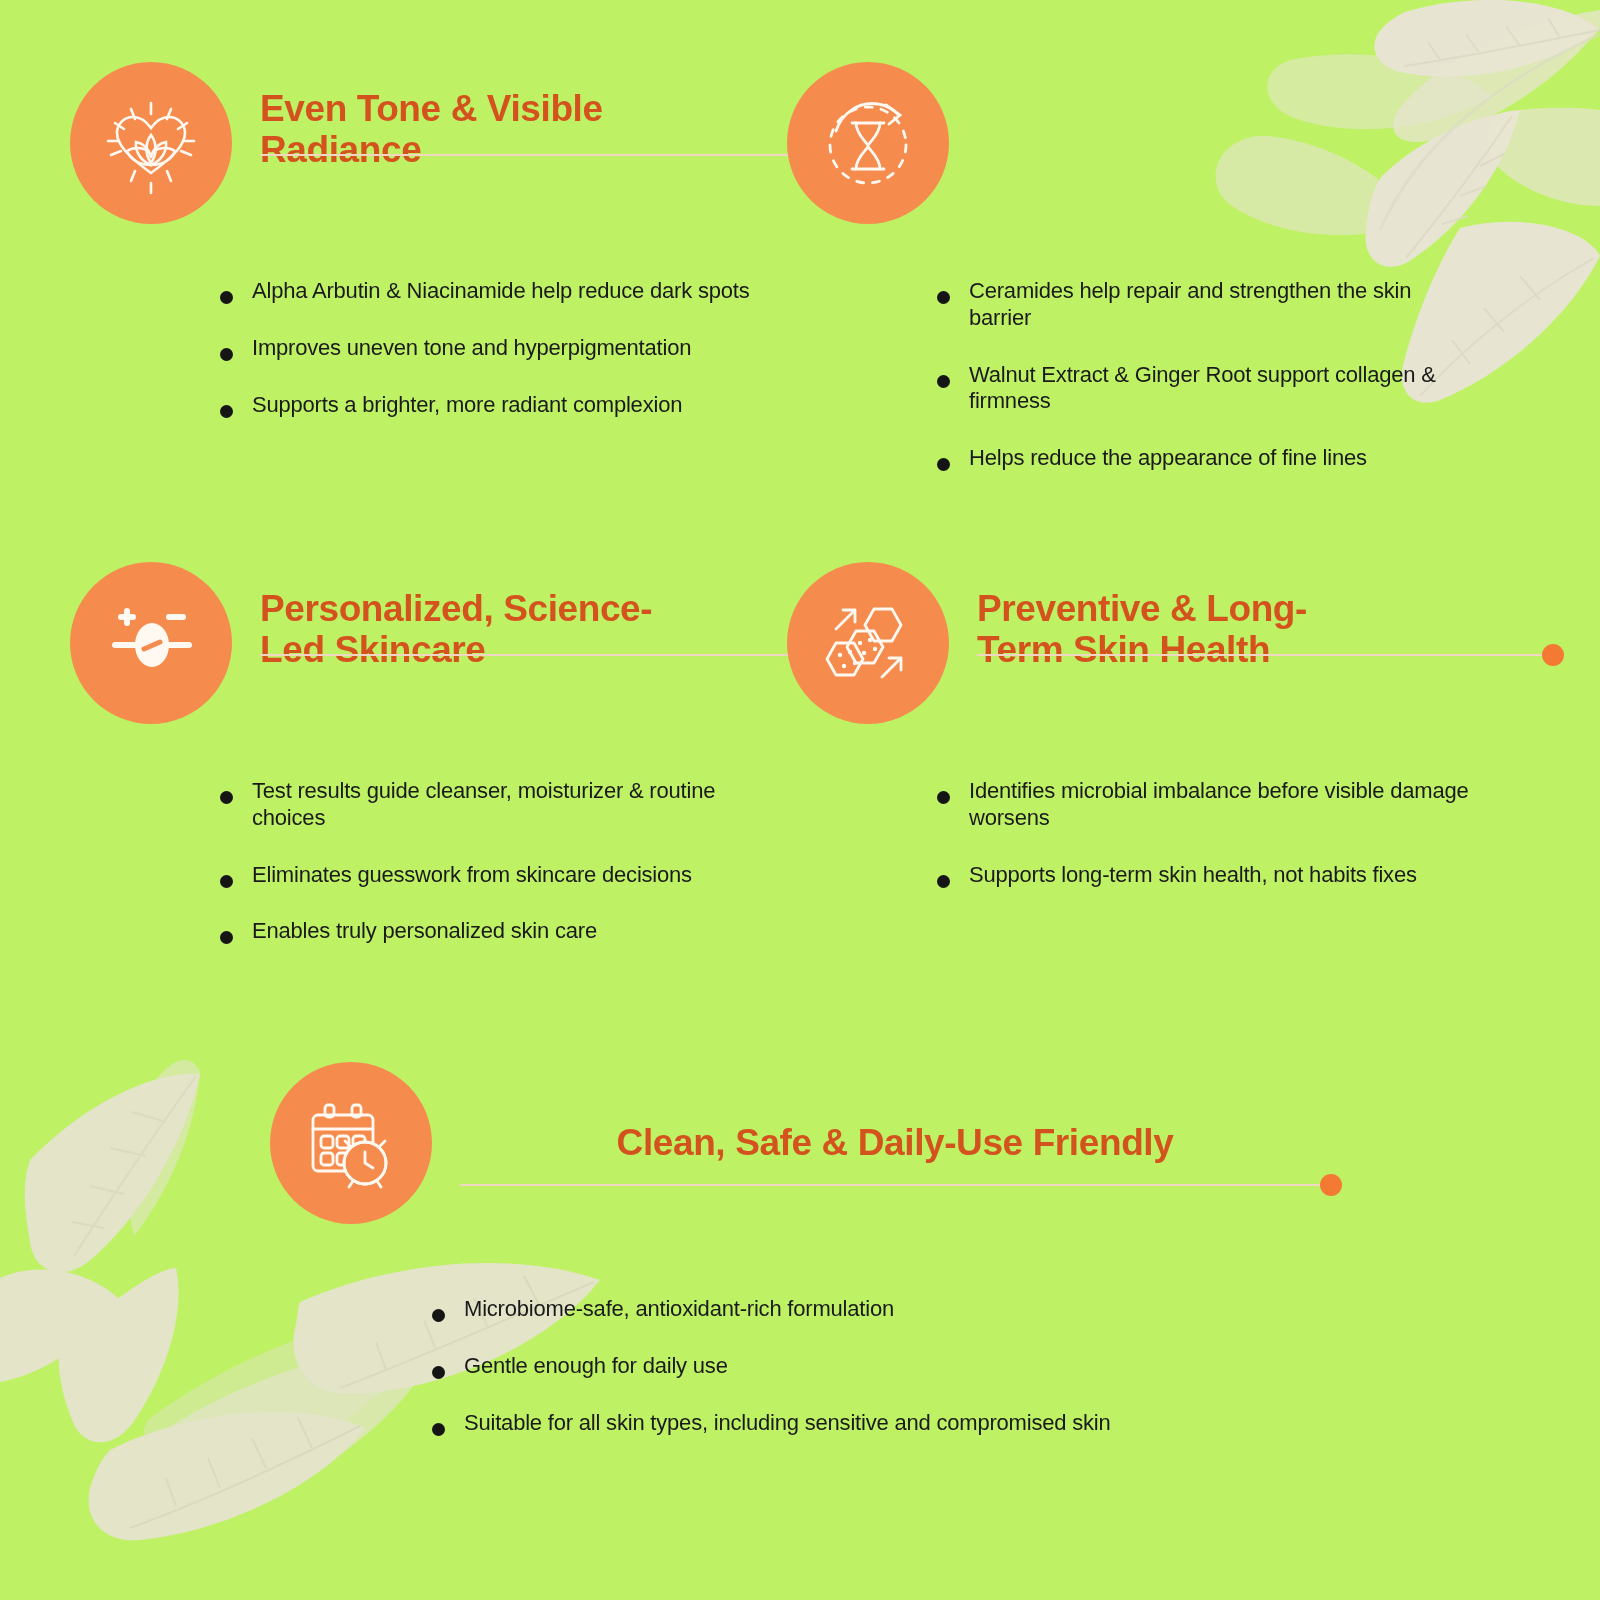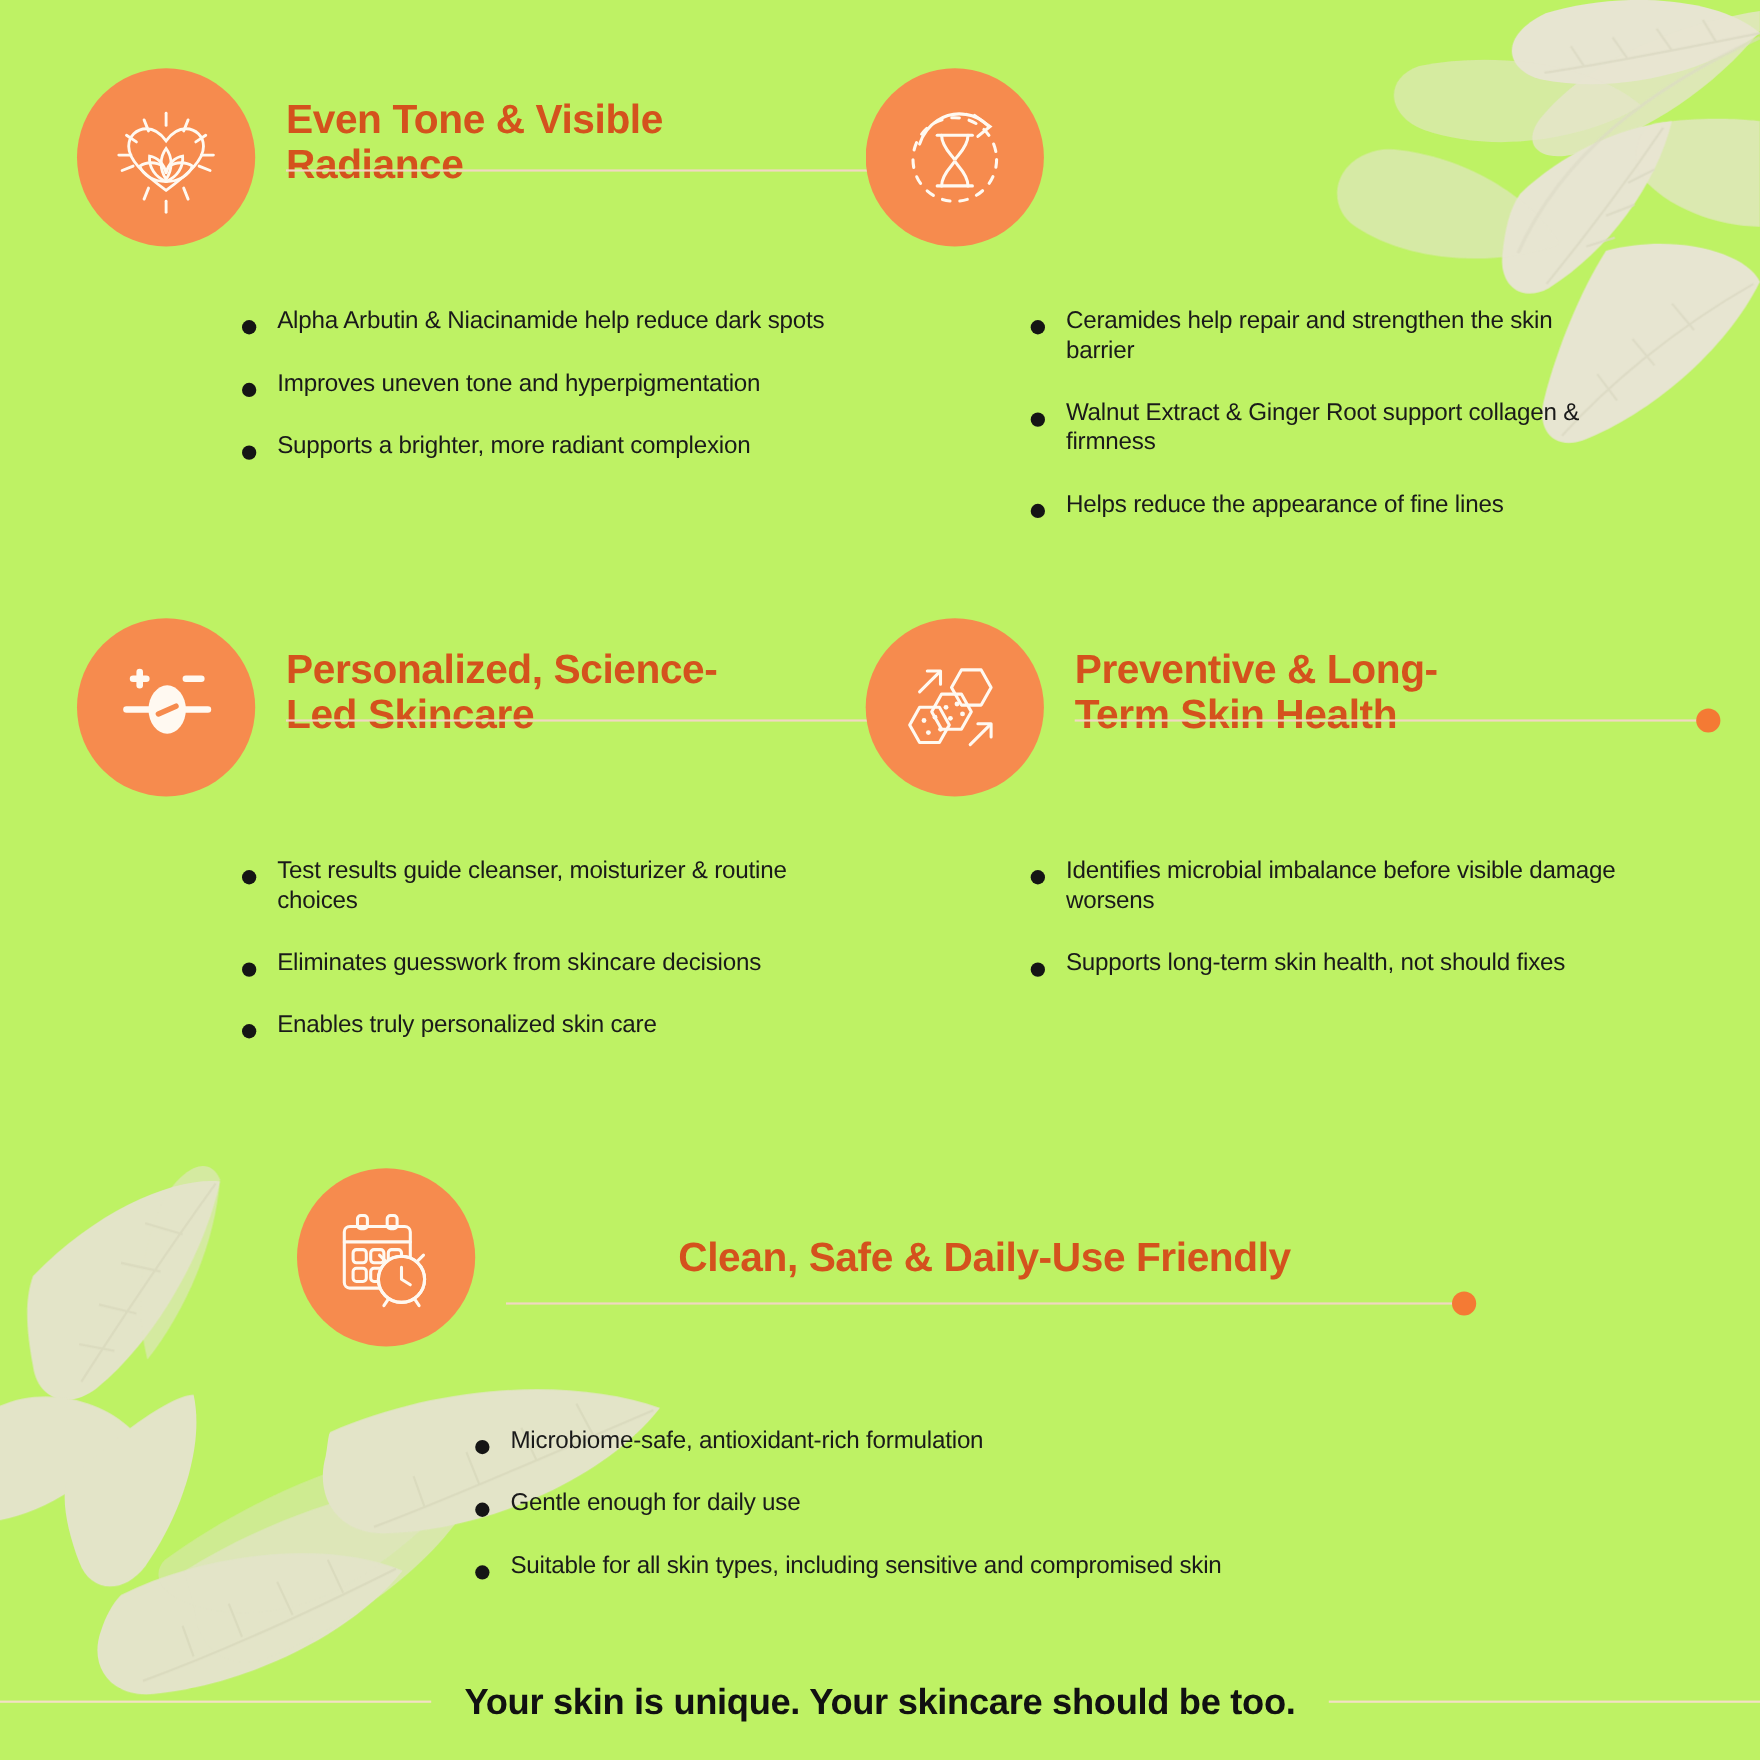--- a/index.html
+++ b/index.html
@@ -317,21 +317,21 @@
       <div class="head-right">
         <div class="card-title">Preventive &amp; Long-
 Term Skin Health</div>
         <div class="connector" style="width:585px; top:92px;">
           <div class="connector-dot" style="left:565px;"></div>
         </div>
       </div>
     </div>
     <ul class="bullets" style="margin-top:54px; margin-left:144px; width:540px;">
       <li>Identifies microbial imbalance before visible damage worsens</li>
-      <li>Supports long-term skin health, not should fixes</li>
+      <li>Supports long-term skin health, not habits fixes</li>
     </ul>
   </div>
 
   <div class="card" style="left:270px; top:1062px; width:1060px;">
     <div class="card-head" style="align-items:center;text-align:center;">
       <div class="icon-circle">
         <svg width="104" height="104" viewBox="0 0 104 104" fill="none" stroke="#FFF9F1" stroke-width="2.8" stroke-linecap="round" stroke-linejoin="round">
 
           <rect x="14" y="24" width="60" height="56" rx="5"></rect>
           <path d="M14 38 L74 38"></path>
@@ -361,19 +361,14 @@
         </div>
       </div>
     </div>
     <ul class="bullets" style="margin-top:72px; margin-left:156px; width:800px;">
       <li>Microbiome-safe, antioxidant-rich formulation</li>
       <li>Gentle enough for daily use</li>
       <li>Suitable for all skin types, including sensitive and compromised skin</li>
     </ul>
   </div>
 
-  <div id="footer">
-    <div class="foot-rule"></div>
-    <div id="footer-text">Your skin is unique. Your skincare should be too.</div>
-    <div class="foot-rule"></div>
-  </div>
 
 </div>
 
 </body></html>

